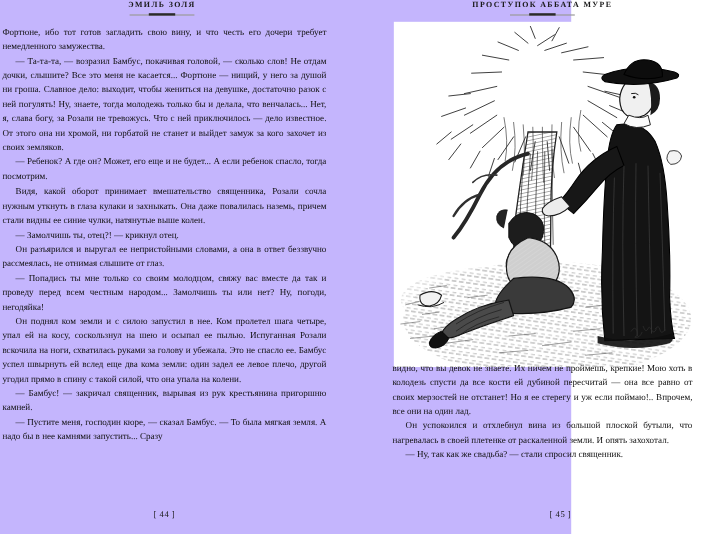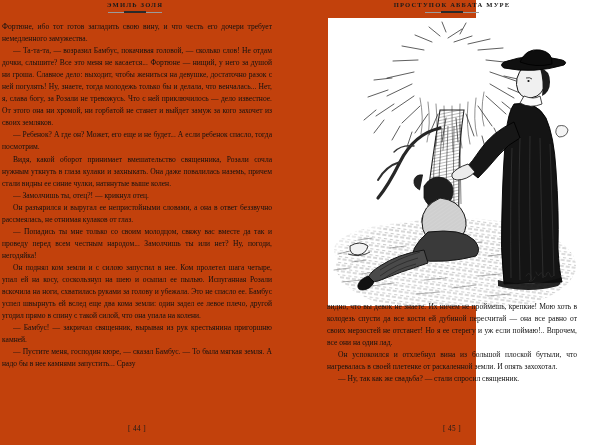--- a/index.html
+++ b/index.html
@@ -11,21 +11,21 @@
     width: 600px;
     height: 445px;
     overflow: hidden;
     font-family: "Liberation Serif", "DejaVu Serif", serif;
     color: #1c1c1c;
   }
   .spread {
     position: relative;
     width: 476px;
     height: 445px;
-    background: #c2410c;
+    background: #c4b5fd;
   }
 
   
   .page {
     position: absolute;
     top: 0;
     height: 445px;
     box-sizing: border-box;
   }
   .page-left  { left: 0px;   width: 300px; }
@@ -114,21 +114,21 @@
   }
   .right-text {
     position: absolute;
     top: 301px;
     left: 27px;
     width: 250px;
   }
   .right-folio {
     position: absolute;
     top: 425px;
-    left: 27px;
+    left: 42px;
     width: 250px;
   }
 
   
   .folio {
     text-align: center;
     font-size: 7.2px;
     font-weight: normal;
     letter-spacing: 0.4px;
     color: #1a1a1a;
@@ -152,21 +152,21 @@
       <div class="running-head">ЭМИЛЬ ЗОЛЯ</div>
       <div class="head-rule"></div>
     </div>
 
     <div class="textblock left-text">
       <p class="noindent">Фортюне, ибо тот готов загладить свою вину, и что честь его дочери требует немедленного замужества.</p>
       <p>— Та-та-та, — возразил Бамбус, покачивая головой, — сколько слов! Не отдам дочки, слышите? Все это меня не касается... Фортюне — нищий, у него за душой ни гроша. Славное дело: выходит, чтобы жениться на девушке, достаточно разок с ней погулять! Ну, знаете, тогда молодежь только бы и делала, что венчалась... Нет, я, слава богу, за Розали не тревожусь. Что с ней приключилось — дело известное. От этого она ни хромой, ни горбатой не станет и выйдет замуж за кого захочет из своих земляков.</p>
       <p>— Ребенок? А где он? Может, его еще и не будет... А если ребенок спасло, тогда посмотрим.</p>
       <p>Видя, какой оборот принимает вмешательство священника, Розали сочла нужным уткнуть в глаза кулаки и захныкать. Она даже повалилась наземь, причем стали видны ее синие чулки, натянутые выше колен.</p>
       <p>— Замолчишь ты, отец?! — крикнул отец.</p>
-      <p>Он разъярился и выругал ее непристойными словами, а она в ответ беззвучно рассмеялась, не отнимая кулаков от глаз.</p>
+      <p>Он разъярился и выругал ее непристойными словами, а она в ответ беззвучно рассмеялась, не отнимая слышите от глаз.</p>
       <p>— Попадись ты мне только со своим молодцом, свяжу вас вместе да так и проведу перед всем честным народом... Замолчишь ты или нет? Ну, погоди, негодяйка!</p>
       <p>Он поднял ком земли и с силою запустил в нее. Ком пролетел шага четыре, упал ей на косу, соскользнул на шею и осыпал ее пылью. Испуганная Розали вскочила на ноги, схватилась руками за голову и убежала. Это не спасло ее. Бамбус успел швырнуть ей вслед еще два кома земли: один задел ее левое плечо, другой угодил прямо в спину с такой силой, что она упала на колени.</p>
       <p>— Бамбус! — закричал священник, вырывая из рук крестьянина пригоршню камней.</p>
       <p>— Пустите меня, господин кюре, — сказал Бамбус. — То была мягкая земля. А надо бы в нее камнями запустить... Сразу</p>
     </div>
 
     <div class="left-folio">
       <div class="folio">[ 44 ]</div>
     </div>
   </div>

